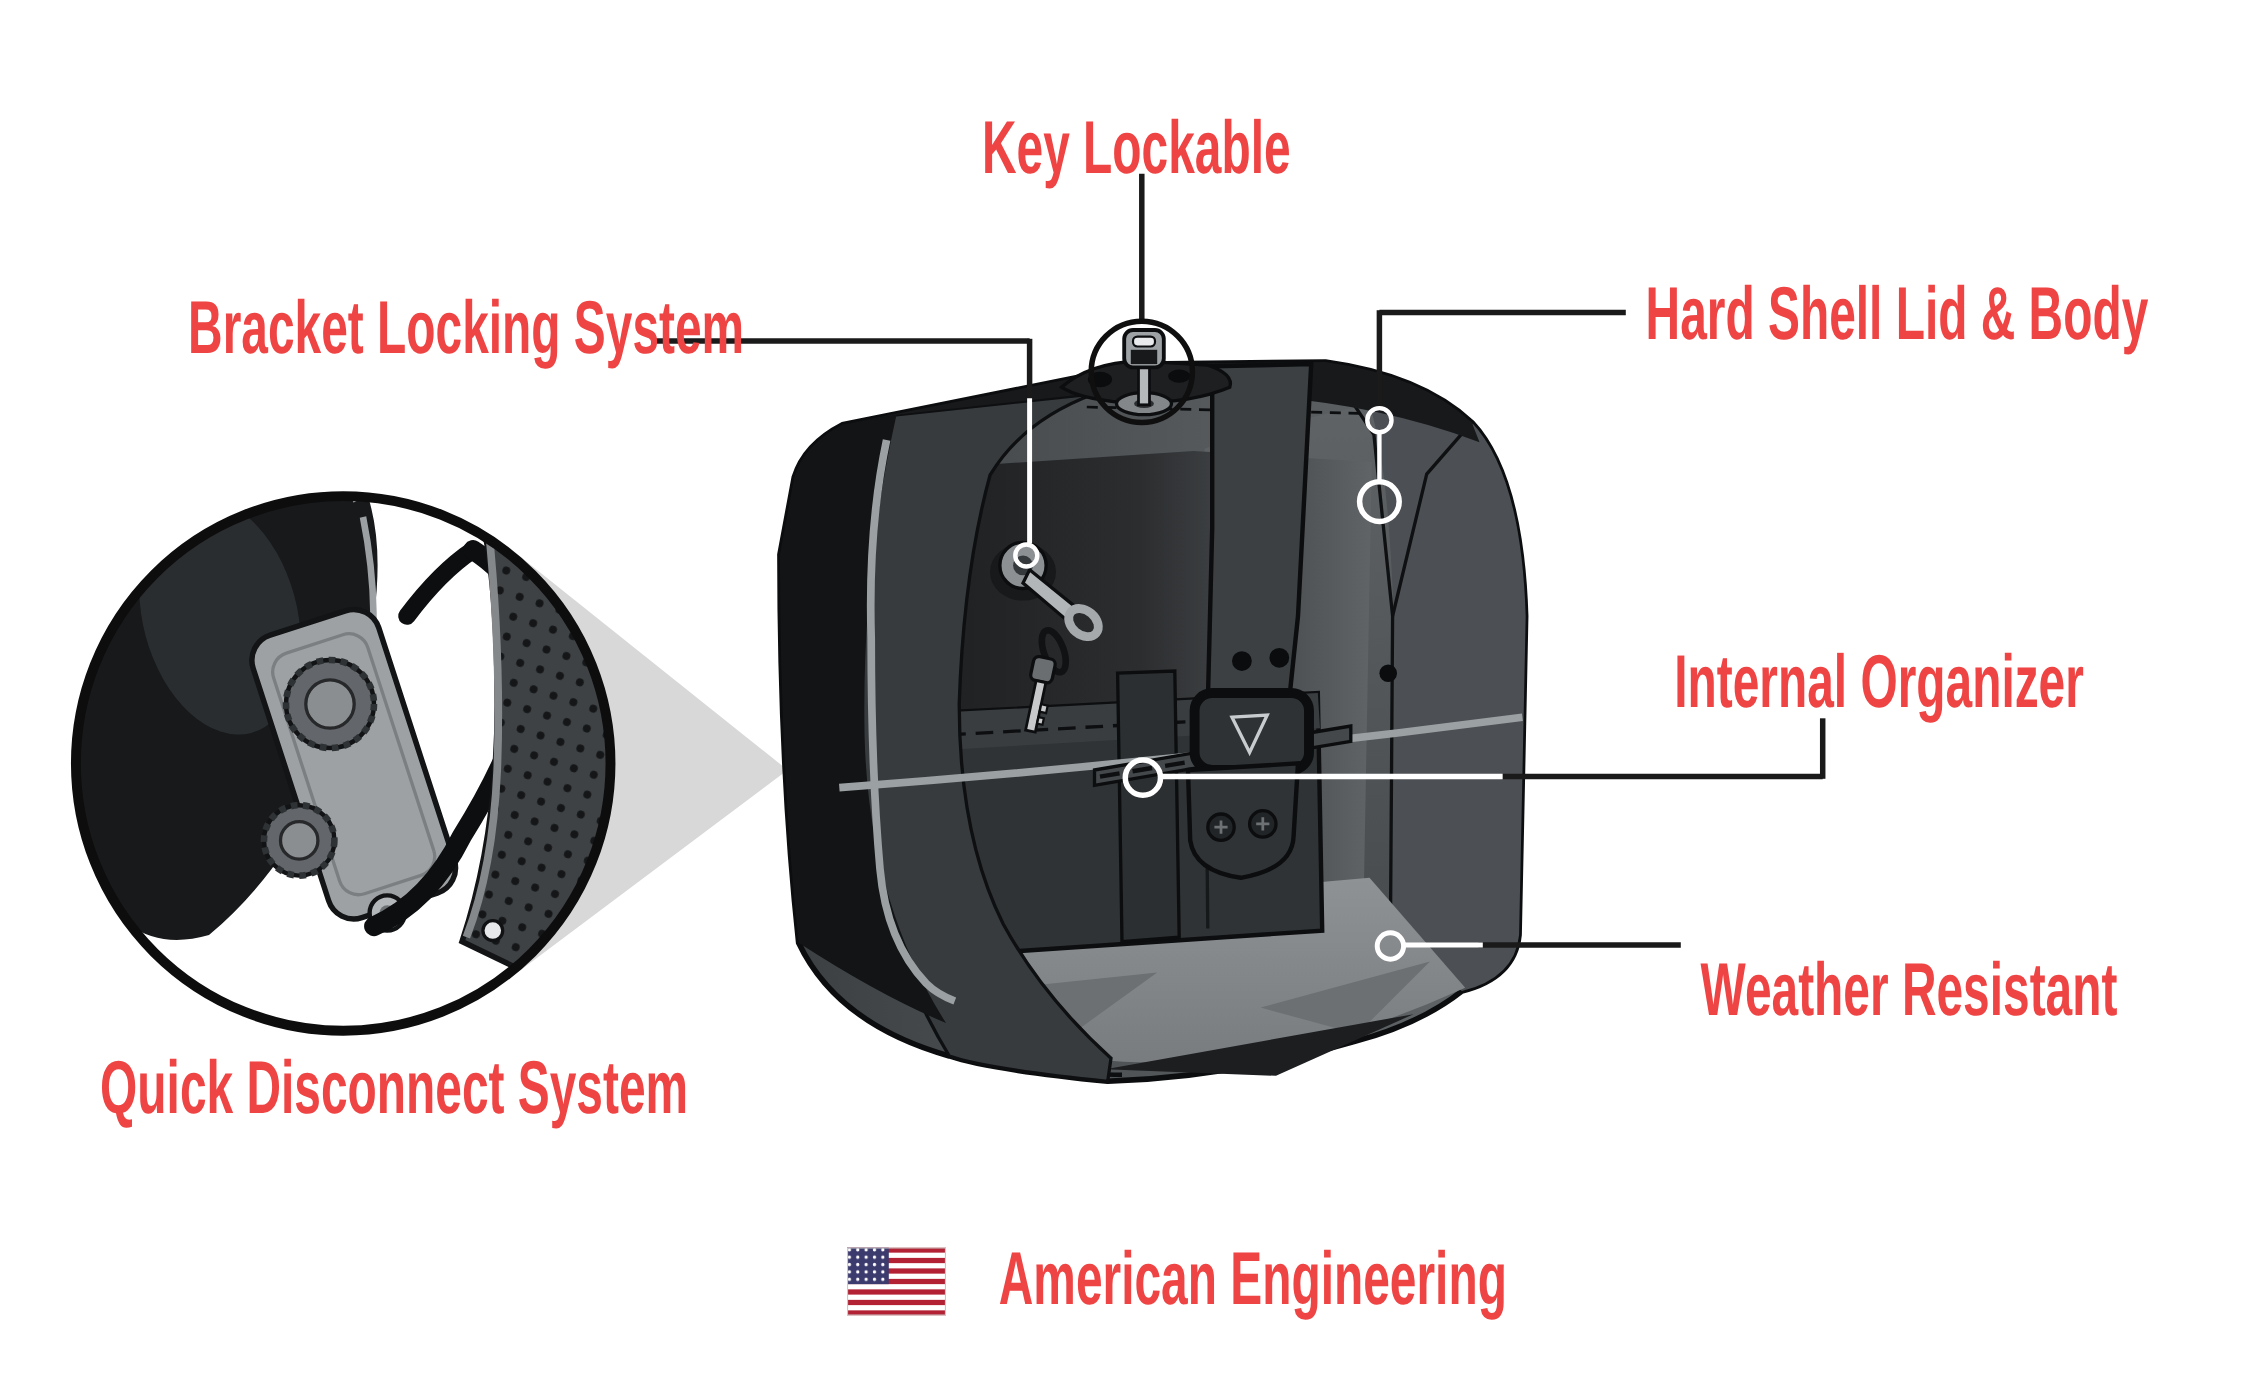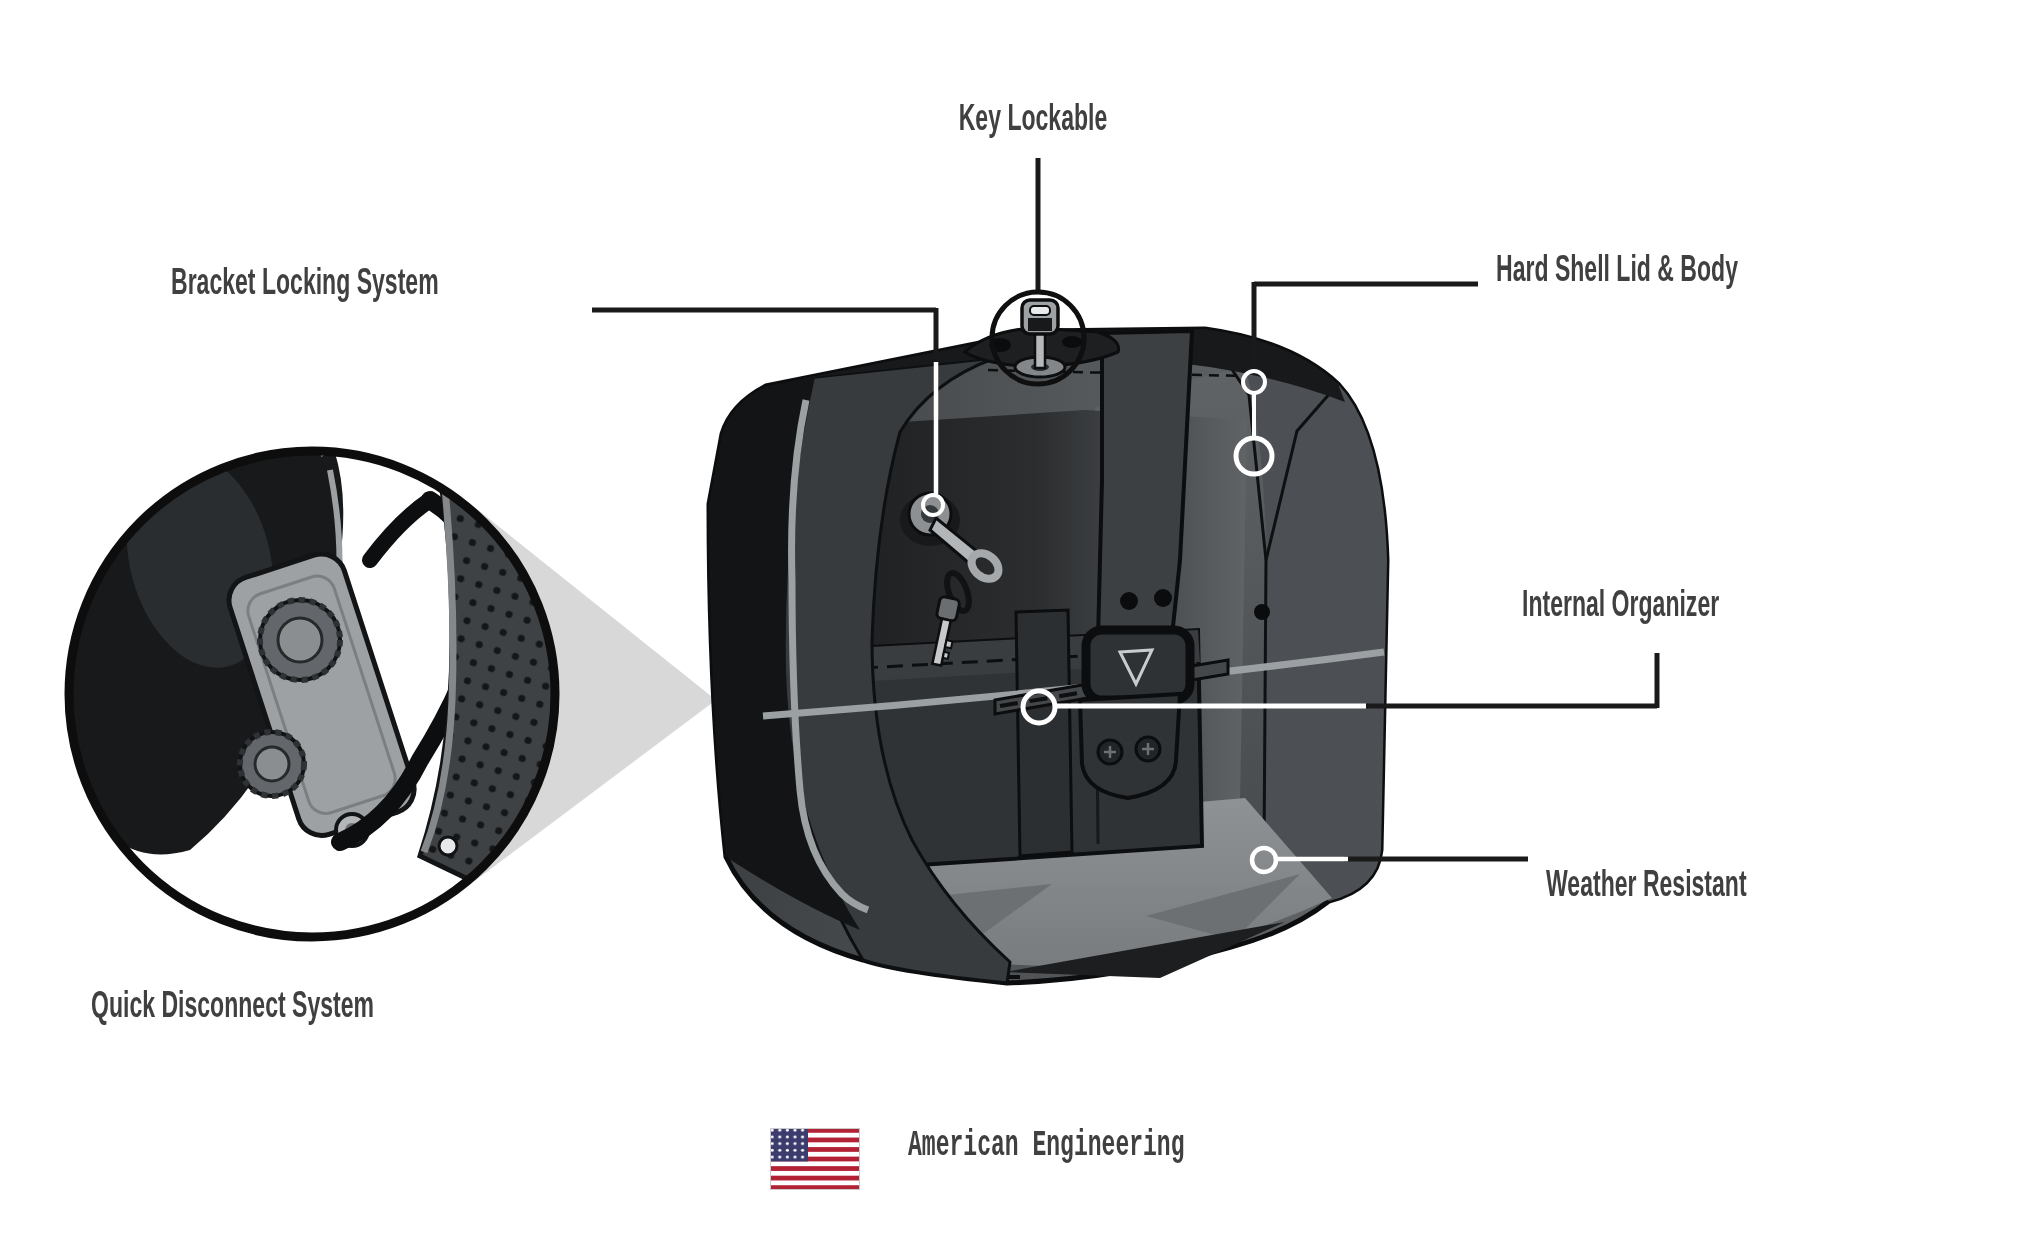--- a/index.html
+++ b/index.html
@@ -5,36 +5,36 @@
   html,body{margin:0;padding:0;}
   body{
     width:2044px;height:1248px;position:relative;overflow:hidden;
     background:#ffffff;
     font-family:"Liberation Sans", sans-serif;
   }
   .layer{position:absolute;left:0;top:0;pointer-events:none;}
   .label{
     position:absolute;
     font-weight:bold;
-    font-size:36px;
+    font-size:68px;
     line-height:1;
-    color:#404040;
+    color:#ef4444;
     white-space:nowrap;
   }
   .label > span{
     display:inline-block;
     transform:scaleX(0.64);
     transform-origin:left center;
     letter-spacing:0px;
   }
   .label.centered{transform:translateX(-50%);}
   .label.centered > span{transform-origin:center center;}
   .brand{
     position:absolute;
-    display:flex;align-items:flex-start;font-family:Liberation Mono, monospace;
+    display:flex;align-items:flex-end;
   }
 </style>
 </head>
 <body>
 
 <svg class="layer" width="2044" height="1248" viewBox="0 0 2044 1248">
   <polygon points="468,502 716,700 468,886" fill="#d8d8d8"></polygon>
 </svg>
 
 <svg class="layer" style="left:690px;top:258px" width="720" height="740" viewBox="690 258 720 740">
@@ -220,21 +220,21 @@
     <circle cx="1264" cy="860" r="12" stroke-width="4.5"></circle>
     <line x1="1277" y1="859" x2="1348" y2="859" stroke-width="4.5"></line>
   </g>
 </svg>
 
 <div class="label centered" style="left:1033px;top:100px"><span>Key Lockable</span></div>
 <div class="label" style="left:171px;top:264px"><span>Bracket Locking System</span></div>
 <div class="label" style="left:1496px;top:251px"><span>Hard Shell Lid &amp; Body</span></div>
 <div class="label" style="left:1522px;top:586px"><span>Internal Organizer</span></div>
 <div class="label" style="left:1546px;top:866px"><span>Weather Resistant</span></div>
-<div class="label" style="left:91px;top:987px"><span>Quick Disconnect System</span></div>
+<div class="label" style="left:91px;top:955px"><span>Quick Disconnect System</span></div>
 
 <div class="brand" style="left:770px;top:1128px">
   <svg width="90" height="62" viewBox="0 0 90 62">
     <defs>
       <pattern id="stars" width="7.6" height="6.7" patternUnits="userSpaceOnUse">
         <circle cx="2.2" cy="2.2" r="1.5" fill="#ffffff"></circle>
       </pattern>
     </defs>
     <rect x="0" y="0" width="90" height="62" fill="#ffffff"></rect>
     <g fill="#B22234">

